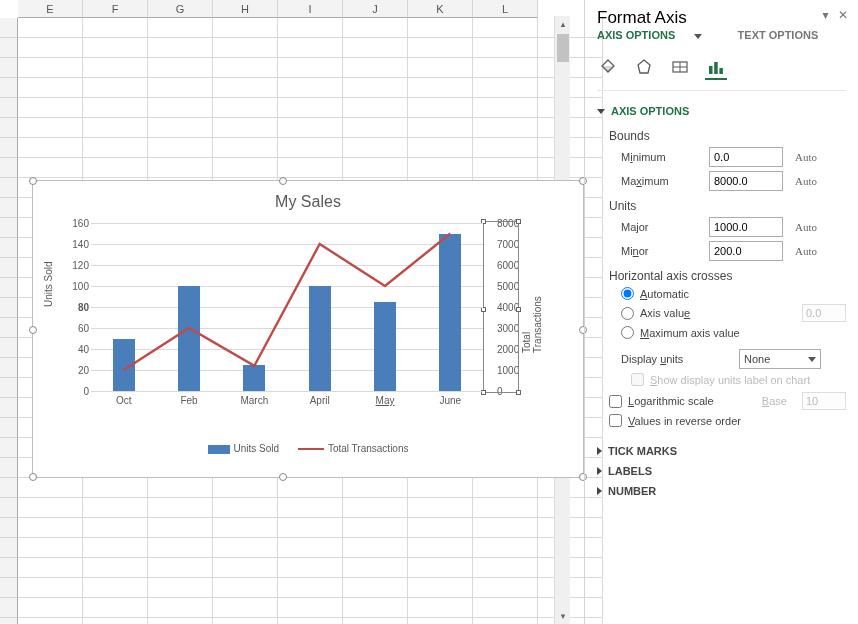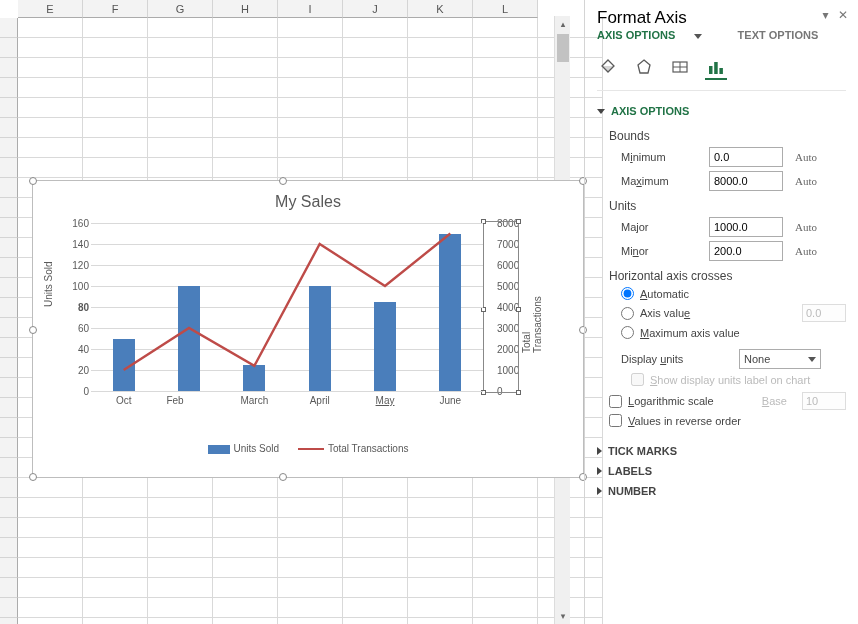--- a/index.html
+++ b/index.html
@@ -530,21 +530,21 @@
         <div class="bar" style="height: 105px; left: 217.667px;"></div>
         <div class="bar" style="height: 89.25px; left: 283px;"></div>
         <div class="bar" style="height: 157.5px; left: 348.333px;"></div>
         <svg class="line-svg" id="lineSvg" viewBox="0 0 392 168">
           <path d="M32.666666666666664 147 L98 105 L163.33333333333331 142.8 L228.66666666666666 21 L294 63 L359.3333333333333 10.5" fill="none" stroke="#be4b48" stroke-width="2.4"></path>
         </svg>
     </div>
 
     <div class="x-ticks" id="xt">
         <div style="left: 32.6667px;">Oct</div>
-        <div style="left: 84px; text-align: center;">Feb</div>
+        <div style="left: 98px; text-align: center;">Feb</div>
         <div style="left: 163.333px;">March</div>
         <div style="left: 228.667px;">April</div>
         <div style="left: 294px; text-decoration: underline;">May</div>
         <div style="left: 359.333px;">June</div>
       </div>
     <div class="legend">
       <span class="sw-bar"></span><span>Units Sold</span>
       <span class="sw-line"></span><span>Total Transactions</span>
     </div>
   </div>

